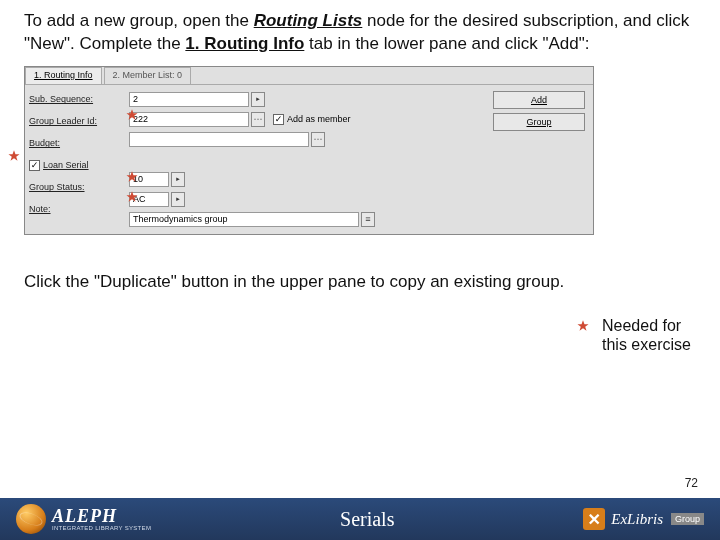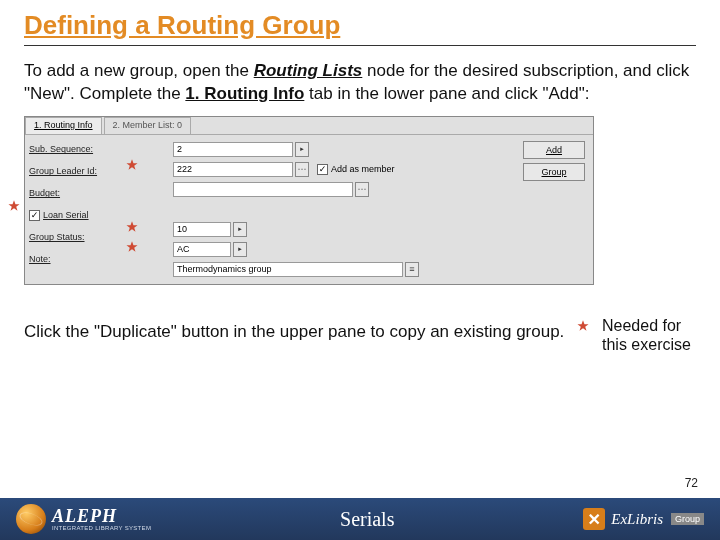--- a/index.html
+++ b/index.html
@@ -60,21 +60,20 @@
     color: #555;
   }
   .tab.active {
     background: #ececec;
     text-decoration: underline;
     color: #000;
   }
   .form-area {
     display: flex;
     padding: 4px 4px 6px 4px;
-    gap: 44px;
   }
   .form-left {
     flex: 0 0 100px;
     display: flex;
     flex-direction: column;
     gap: 5px;
     padding-top: 2px;
   }
   .form-mid {
     flex: 0 0 290px;
@@ -108,40 +107,40 @@
   .field-input {
     height: 15px;
     border: 1px solid #999;
     background: #fff;
     font-size: 9px;
     padding: 0 3px;
     display: flex;
     align-items: center;
     overflow: hidden;
   }
-  .w40 { width: 58px; text-align: right; }
+  .w40 { width: 40px; text-align: right; }
   .w110 { width: 120px; }
   .w180 { width: 180px; }
   .w230 { width: 230px; }
   .mini-btn {
     width: 14px;
     height: 15px;
     border: 1px solid #888;
     background: #e8e8e8;
     font-size: 8px;
     display: flex;
     align-items: center;
     justify-content: center;
     color: #333;
   }
   .tri::after { content: "▸"; font-size: 7px; }
   .dots::after { content: "⋯"; font-size: 9px; line-height: 6px; }
   .eq::after { content: "≡"; font-size: 9px; }
   .btn {
-    width: 62px;
+    width: 92px;
     height: 18px;
     border: 1px solid #888;
     background: #e8e8e8;
     font-size: 9px;
     display: flex;
     align-items: center;
     justify-content: center;
     text-decoration: underline;
     color: #000;
   }
@@ -278,21 +277,20 @@
     padding:1px 4px;
     margin-left:2px;
   }
 
   .loan-row { display:flex; align-items:center; height:17px; }
 </style>
 </head>
 <body>
 
 <div class="slide">
-  <div class="title">Defining a Routing Group</div>
 
   <div class="body-text">
     <span>To add a new group, open the </span><span class="em">Routing Lists</span><span> node for the desired subscription, and click "New". Complete the </span><span class="b u">1. Routing Info</span><span> tab in the lower pane and click "Add":</span>
   </div>
 
   <div class="dialog" style="position:relative;">
     <div class="tabs">
       <div class="tab active">1. Routing Info</div>
       <div class="tab">2. Member List: 0</div>
     </div>

